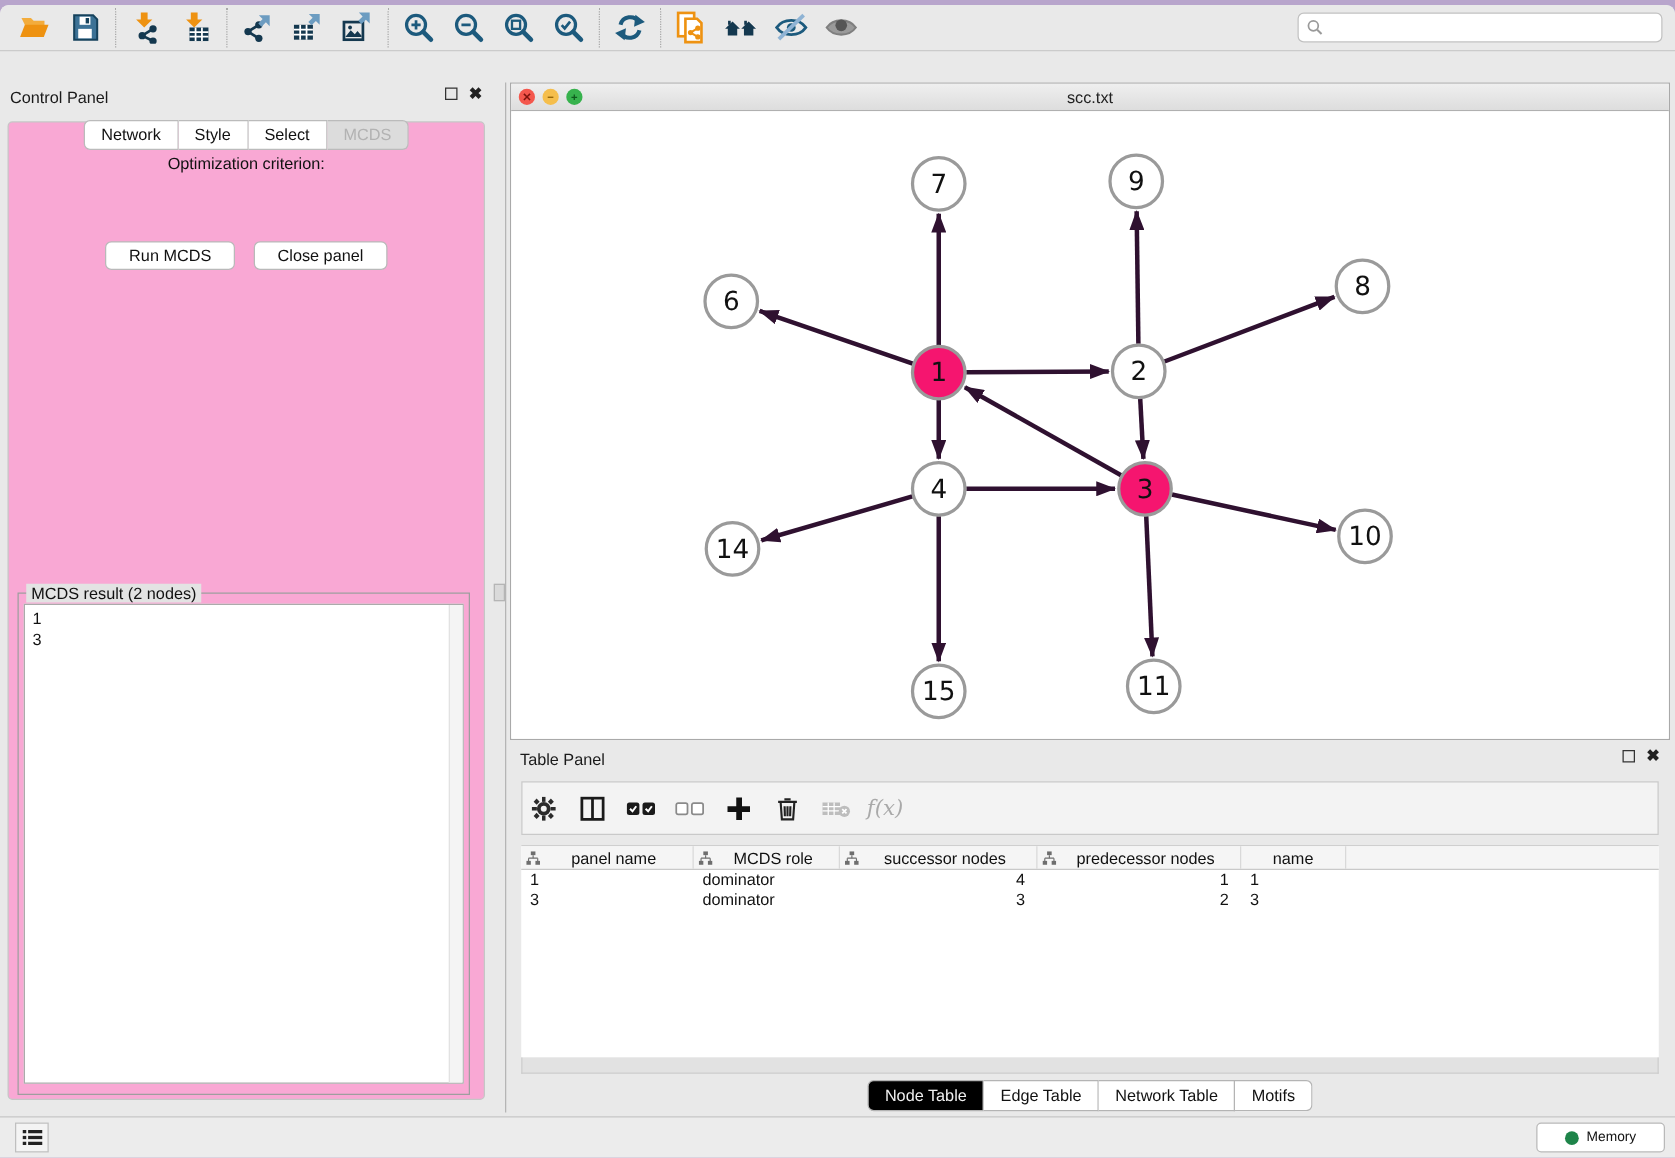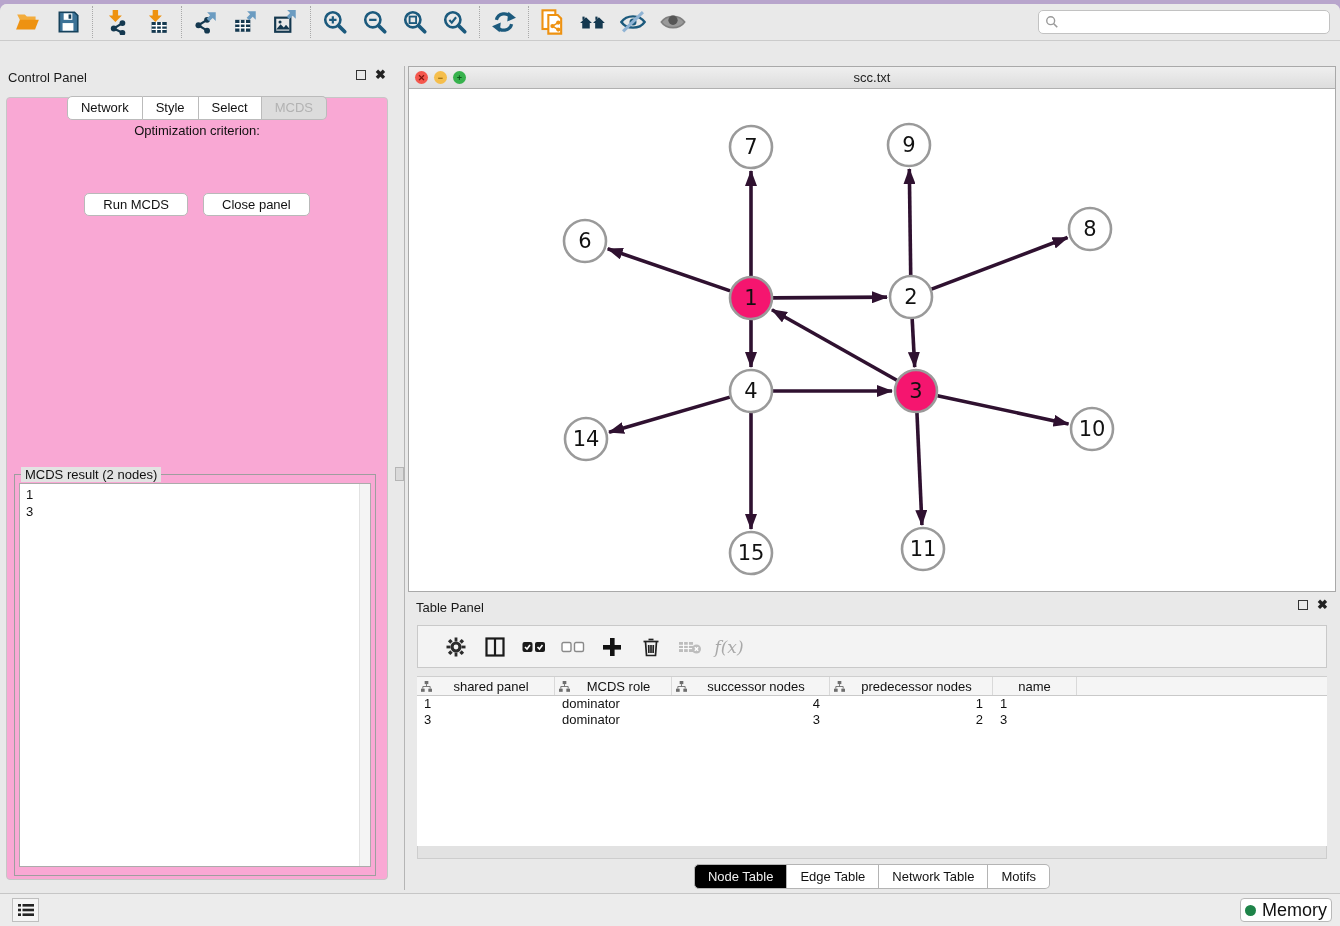--- a/index.html
+++ b/index.html
@@ -51,40 +51,40 @@
   
   .net-window { position:absolute; left:408px; top:62px; width:928px; height:526px; border:1px solid #A9A9A9; background:#fff; }
   .net-titlebar { position:relative; height:22px; background:linear-gradient(#EFEFEF,#DDDDDD); border-bottom:1px solid #B0B0B0; }
   .net-title { text-align:center; line-height:22px; font-size:13px; color:#222; }
   .net-lights { position:absolute; left:6px; top:4px; display:flex; gap:6px; }
   .light { width:13px; height:13px; border-radius:50%; font-size:9px; font-weight:bold; display:flex; align-items:center; justify-content:center; }
   .canvas { position:relative; width:926px; height:502px; background:#fff; overflow:hidden; }
 
   
   .table-panel { position:absolute; left:408px; top:592px; width:928px; height:297px; }
-  .tp-toolbar { position:absolute; left:9px; top:29px; width:910px; height:43px; background:#F3F3F3; border:1px solid #C9C9C9; display:flex; align-items:center; gap:13px; padding-left:25px; }
+  .tp-toolbar { position:absolute; left:9px; top:29px; width:910px; height:43px; background:#F3F3F3; border:1px solid #C9C9C9; display:flex; align-items:center; gap:13px; padding-left:4px; }
   .tp-icon { display:flex; align-items:center; justify-content:center; width:26px; height:26px; }
   .fx { font-family:"DejaVu Serif", serif; font-style:italic; font-size:17px; color:#A9A9A9; }
   .dtable { position:absolute; left:9px; top:80px; width:910px; height:170px; background:#fff; border-top:1px solid #CFCFCF; }
   .thead { display:flex; height:19px; background:#F5F5F5; border-bottom:1px solid #C9C9C9; }
   .th { display:flex; align-items:center; font-size:13px; color:#111; border-right:1px solid #D9D9D9; padding:0 4px; }
   .th .hlabel { flex:1; text-align:center; }
   .trow { display:flex; height:16px; font-size:13px; color:#111; }
   .td { overflow:hidden; white-space:nowrap; }
   .tp-footer { position:absolute; left:9px; top:250px; width:910px; height:13px; background:#E2E2E2; border:1px solid #CDCDCD; border-top:none; }
   .bottom-tabs { position:absolute; left:0; right:0; top:268px; display:flex; justify-content:center; }
   .btab { font-size:13px; padding:4px 13px; background:#fff; border:1px solid #B4B4B4; border-left:none; color:#111; }
   .btab:first-child { border-left:1px solid #B4B4B4; border-radius:5px 0 0 5px; }
   .btab:last-child { border-radius:0 5px 5px 0; }
   .btab.active { background:#000000; color:#F0F0F0; text-shadow:0 1px 1px rgba(0,0,0,0.18); }
 
   
   .statusbar { position:absolute; left:0; bottom:0; width:100%; height:33px; background:#ECECEC; border-top:1px solid #C6C6C6; }
   .list-btn { position:absolute; left:12px; top:4px; width:27px; height:24px; background:#F4F4F4; border:1px solid #BFBFBF; display:flex; align-items:center; justify-content:center; }
-  .memory-btn { position:absolute; right:8px; top:4px; height:24px; background:#fff; border:1px solid #B9B9B9; border-radius:4px; display:flex; align-items:center; gap:6px; padding:0 4px; font-size:18px; color:#111; }
+  .memory-btn { position:absolute; right:8px; top:4px; height:24px; background:#fff; border:1px solid #B9B9B9; border-radius:4px; display:flex; align-items:center; gap:6px; padding:0 22px; font-size:11px; color:#111; }
   .mem-dot { width:11px; height:11px; border-radius:50%; }
 </style>
 </head>
 <body>
 
 <div id="app">
 
 
   <div class="toolbar">
     <div class="tgroup">
@@ -440,21 +440,21 @@
                 <rect x="0" y="8.4" width="4" height="3.4"></rect>
                 <rect x="8" y="8.4" width="4" height="3.4"></rect>
               </g>
               <g stroke="#6E6E6E" stroke-width="1">
                 <line x1="6" y1="3.4" x2="6" y2="6"></line>
                 <line x1="2" y1="6" x2="10" y2="6"></line>
                 <line x1="2" y1="6" x2="2" y2="8.4"></line>
                 <line x1="10" y1="6" x2="10" y2="8.4"></line>
               </g>
             </svg>
-            <span class="hlabel">shared panel</span>
+            <span class="hlabel">panel name</span>
           </div>
           <div class="th" style="width: 117px;">
             <svg width="11" height="11" viewBox="0 0 12 12">
               <g fill="#6E6E6E">
                 <rect x="4" y="0" width="4" height="3.4"></rect>
                 <rect x="0" y="8.4" width="4" height="3.4"></rect>
                 <rect x="8" y="8.4" width="4" height="3.4"></rect>
               </g>
               <g stroke="#6E6E6E" stroke-width="1">
                 <line x1="6" y1="3.4" x2="6" y2="6"></line>

